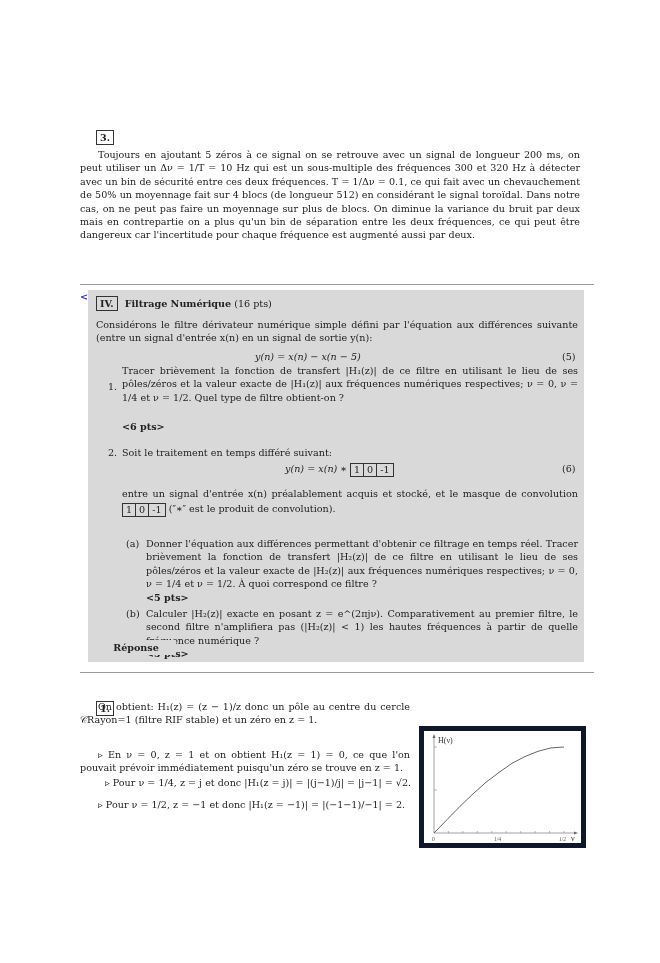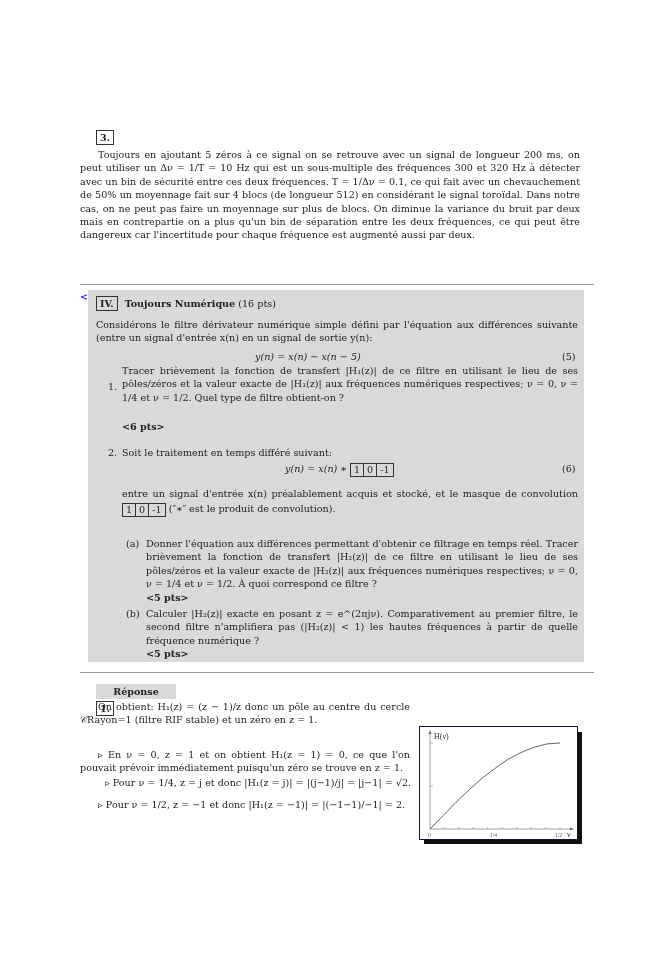--- a/index.html
+++ b/index.html
@@ -12,39 +12,39 @@
   .blue { color:#1a1aff; font-weight:bold; }
   .bold { font-weight:bold; }
   .hr { position:absolute; height:1px; background:#9a9a9a; }
   .graybox { position:absolute; background:#d9d9d9; }
   .eq { position:absolute; font-style:italic; }
   .eqnum { position:absolute; }
   .mask { display:inline-flex; border:1px solid #333; font-style:normal; line-height:12px; vertical-align:middle; }
   .mask span { padding:0 3px; border-right:1px solid #333; }
   .mask span:last-child { border-right:none; }
   .reponse { background:#d9d9d9; font-weight:bold; text-align:center; }
-  .plot { position:absolute; background:#fff; border:1px solid #0f172a; }
+  .plot { position:absolute; background:#fff; border:5px solid #0f172a; }
   .shadow { position:absolute; background:#111; }
 </style>
 </head>
 <body>
 
 <div class="abs" style="left:96px; top:130px;">
   <span class="boxed">3.</span>
 </div>
 <div class="abs para indent" style="left:80px; top:148px; width:500px;">Toujours en ajoutant 5 zéros à ce signal on se retrouve avec un signal de longueur 200 ms, on peut utiliser un Δν = 1/T = 10 Hz qui est un sous-multiple des fréquences 300 et 320 Hz à détecter avec un bin de sécurité entre ces deux fréquences. T = 1/Δν = 0.1, ce qui fait avec un chevauchement de 50% un moyennage fait sur 4 blocs (de longueur 512) en considérant le signal toroïdal. Dans notre cas, on ne peut pas faire un moyennage sur plus de blocs. On diminue la variance du bruit par deux mais en contrepartie on a plus qu'un bin de séparation entre les deux fréquences, ce qui peut être dangereux car l'incertitude pour chaque fréquence est augmenté aussi par deux.</div>
 <div class="abs blue" style="left:80px; top:246px;margin-top:44px;">&lt;10 pts&gt;</div>
 
 <div class="hr" style="left:80px; top:284px; width:514px;"></div>
 
 <div class="graybox" style="left:88px; top:290px; width:496px; height:372px;"></div>
 
 <div class="abs" style="left:96px; top:296px;">
   <span class="boxed">IV.</span>
-  <span class="bold" style="margin-left:4px;">Toujours Numérique</span>
+  <span class="bold" style="margin-left:4px;">Filtrage Numérique</span>
   <span>(16 pts)</span>
 </div>
 
 <div class="abs para" style="left:96px; top:318px; width:482px;">Considérons le filtre dérivateur numérique simple défini par l'équation aux différences suivante (entre un signal d'entrée x(n) en un signal de sortie y(n):</div>
 <div class="eq" style="left:255px; top:350px;">y(n) = x(n) − x(n − 5)</div>
 <div class="eqnum" style="left:562px; top:350px;">(5)</div>
 
 <div class="abs" style="left:108px; top:380px;">1.</div>
 <div class="abs para" style="left:122px; top:364px; width:456px;">Tracer brièvement la fonction de transfert |H₁(z)| de ce filtre en utilisant le lieu de ses pôles/zéros et la valeur exacte de |H₁(z)| aux fréquences numériques respectives; ν = 0, ν = 1/4 et ν = 1/2. Quel type de filtre obtient-on ?</div>
 <div class="abs bold" style="left:122px; top:420px;">&lt;6 pts&gt;</div>
@@ -75,21 +75,21 @@
 <div class="abs" style="left:126px; top:537px;">(a)</div>
 <div class="abs para" style="left:146px; top:537px; width:432px;">Donner l'équation aux différences permettant d'obtenir ce filtrage en temps réel. Tracer brièvement la fonction de transfert |H₂(z)| de ce filtre en utilisant le lieu de ses pôles/zéros et la valeur exacte de |H₂(z)| aux fréquences numériques respectives; ν = 0, ν = 1/4 et ν = 1/2. À quoi correspond ce filtre ?</div>
 <div class="abs bold" style="left:146px; top:591px;">&lt;5 pts&gt;</div>
 
 <div class="abs" style="left:126px; top:607px;">(b)</div>
 <div class="abs para" style="left:146px; top:607px; width:432px;">Calculer |H₂(z)| exacte en posant z = e^(2πjν). Comparativement au premier filtre, le second filtre n'amplifiera pas (|H₂(z)| &lt; 1) les hautes fréquences à partir de quelle fréquence numérique ?</div>
 <div class="abs bold" style="left:146px; top:647px;">&lt;5 pts&gt;</div>
 
 <div class="hr" style="left:80px; top:672px; width:514px;"></div>
 
-<div class="abs reponse" style="left:96px; top:684px; width:80px; height:15px; line-height:15px;">Réponse</div>
+<div class="abs reponse" style="left:96px; top:640px; width:80px; height:15px; line-height:15px;">Réponse</div>
 <div class="abs" style="left:96px; top:701px;">
   <span class="boxed">1.</span>
 </div>
 <div class="abs para indent" style="left:80px; top:700px; width:330px;">On obtient: H₁(z) = (z − 1)/z donc un pôle au centre du cercle 𝒞Rayon=1 (filtre RIF stable) et un zéro en z = 1.</div>
 <div class="abs para indent" style="left:80px; top:748px; width:330px;">▹ En ν = 0, z = 1 et on obtient H₁(z = 1) = 0, ce que l'on pouvait prévoir immédiatement puisqu'un zéro se trouve en z = 1.</div>
 <div class="abs" style="left:98px; top:776px; width:320px;text-align:center;">▹ Pour ν = 1/4, z = j et donc |H₁(z = j)| = |(j−1)/j| = |j−1| = √2.</div>
 <div class="abs" style="left:98px; top:798px; width:320px;">▹ Pour ν = 1/2, z = −1 et donc |H₁(z = −1)| = |(−1−1)/−1| = 2.</div>
 
 <div class="shadow" style="left:424px; top:732px; width:158px; height:112px;"></div>
 <div class="plot" style="left:419px; top:726px; width:157px; height:112px;">

